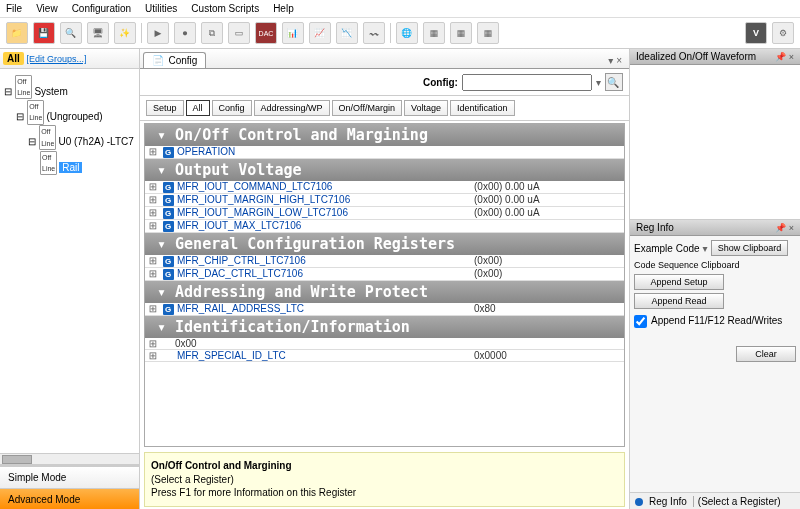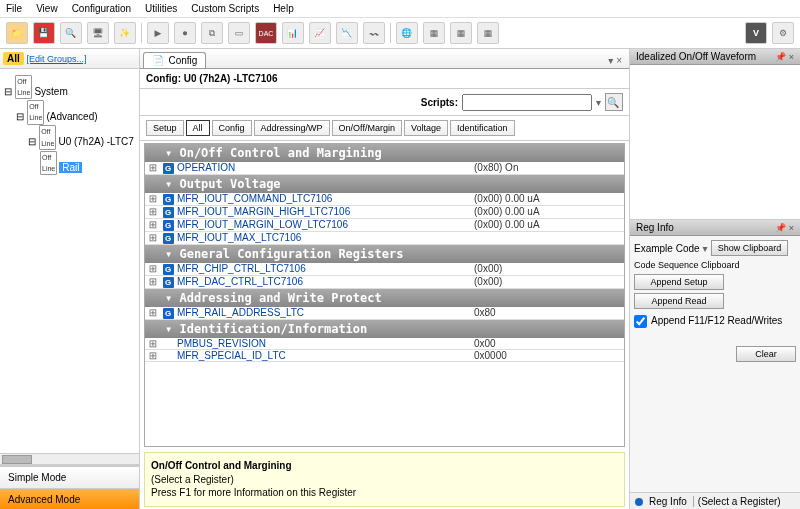--- a/index.html
+++ b/index.html
@@ -28,21 +28,21 @@
 .tabstrip .tab { background:#fff; border:1px solid #999; border-bottom:none; padding:2px 8px; font-size:10px; border-radius:3px 3px 0 0; display:flex; align-items:center; gap:4px; }
 .tabstrip .pin { margin-left:auto; color:#666; font-size:10px; padding:0 4px; }
 .titlebar { padding:4px 6px; font-weight:bold; font-size:10px; border-bottom:1px solid #ccc; }
 .lookup { padding:4px 6px; display:flex; justify-content:flex-end; align-items:center; gap:4px; border-bottom:1px solid #ccc; }
 .lookup input { width:130px; font-size:10px; padding:1px 2px; }
 .lookup .btn { width:18px;height:18px;border:1px solid #999;background:#eee;display:flex;align-items:center;justify-content:center; }
 .subtabs { padding:4px 6px; display:flex; gap:2px; border-bottom:1px solid #ccc; }
 .subtabs span { border:1px solid #aaa; padding:2px 6px; background:linear-gradient(#fff,#eee); font-size:9px; }
 .subtabs span.active { background:#fff; border-color:#333; }
 .grid { flex:1; overflow:auto; border:1px solid #aaa; margin:2px 4px; }
-.grid .grp { background:linear-gradient(#aaa,#888); color:#fff; font-weight:bold; padding:2px 20px; font-family:monospace; font-size:12px; }
+.grid .grp { background:linear-gradient(#aaa,#888); color:#fff; font-weight:bold; padding:2px 12px; font-family:monospace; font-size:15px; }
 .grid .row { display:flex; border-bottom:1px solid #ddd; font-family:monospace; font-size:9px; }
 .grid .row .c1 { width:16px; text-align:center; color:#666; }
 .grid .row .c2 { width:14px; text-align:center; }
 .grid .row .c2 .g { display:inline-block;width:11px;height:11px;background:#1565c0;color:#fff;font-weight:bold;text-align:center;line-height:11px;font-size:8px;border-radius:1px; }
 .grid .row .c3 { flex:1; padding-left:2px; color:#0044aa; }
 .grid .row .c4 { width:150px; color:#333; }
 .hint { margin:3px 4px; padding:6px; background:#ffffe1; border:1px solid #e0e0a0; font-family:monospace; font-size:9px; line-height:1.3; }
 .right { width:170px; display:flex; flex-direction:column; }
 .panehdr { background:linear-gradient(#ddd,#bbb); padding:2px 6px; font-size:10px; display:flex; align-items:center; border-bottom:1px solid #999; }
 .panehdr .pin { margin-left:auto; font-size:9px; color:#555; }
@@ -99,61 +99,59 @@
 </div>
 
 <div class="main">
   <div class="left">
     <div class="left-top">
       <span class="all">All</span>
       <a>[Edit Groups...]</a>
     </div>
     <div class="tree">
       <div class="row">⊟ <span class="badge">Off<br>Line</span><span>System</span></div>
-      <div class="row" style="padding-left:12px">⊟ <span class="badge">Off<br>Line</span><span>(Advanced)</span></div>
+      <div class="row" style="padding-left:12px">⊟ <span class="badge">Off<br>Line</span><span>(Ungrouped)</span></div>
       <div class="row" style="padding-left:24px">⊟ <span class="badge">Off<br>Line</span><span>U0 (7h2A) -LTC7</span></div>
       <div class="row" style="padding-left:36px"><span class="badge">Off<br>Line</span><span class="sel">Rail</span></div>
     </div>
     <div class="scrolltrack">
         <div class="thumb"></div>
       </div>
     <div class="modepane">
       <div>Simple Mode</div>
       <div class="active">Advanced Mode</div>
     </div>
   </div>
 
   <div class="center">
     <div class="tabstrip">
       <div class="tab">📄 <span>Config</span></div>
       <span class="pin">▾ ×</span>
     </div>
-    <div class="titlebar">Config: U0 (7h2A) -LTC7106</div>
     <div class="lookup">
-      <span style="font-weight:bold">Scripts:</span>
+      <span style="font-weight:bold">Config:</span>
       <input placeholder="" style="">
       <span style="color:#666">▾</span>
       <div class="btn">🔍</div>
     </div>
     <div class="subtabs">
       <span>Setup</span>
       <span class="active">All</span>
       <span>Config</span>
       <span>Addressing/WP</span>
       <span>On/Off/Margin</span>
       <span>Voltage</span>
       <span>Identification</span>
     </div>
     <div class="grid" id="grid">
         <div class="grp">▾ On/Off Control and Margining</div>
         <div class="row">
           <div class="c1">⊞</div>
           <div class="c2"><span class="g">G</span></div>
           <div class="c3">OPERATION</div>
-          <div class="c4">(0x80) On</div>
         </div>
         <div class="grp">▾ Output Voltage</div>
         <div class="row">
           <div class="c1">⊞</div>
           <div class="c2"><span class="g">G</span></div>
           <div class="c3">MFR_IOUT_COMMAND_LTC7106</div>
           <div class="c4">(0x00) 0.00 uA</div>
         </div>
         <div class="row">
           <div class="c1">⊞</div>
@@ -189,21 +187,20 @@
         <div class="row">
           <div class="c1">⊞</div>
           <div class="c2"><span class="g">G</span></div>
           <div class="c3">MFR_RAIL_ADDRESS_LTC</div>
           <div class="c4">0x80</div>
         </div>
         <div class="grp">▾ Identification/Information</div>
         <div class="row">
           <div class="c1">⊞</div>
           <div class="c2"></div>
-          <div class="c3">PMBUS_REVISION</div>
           <div class="c4">0x00</div>
         </div>
         <div class="row">
           <div class="c1">⊞</div>
           <div class="c2"></div>
           <div class="c3">MFR_SPECIAL_ID_LTC</div>
           <div class="c4">0x0000</div>
         </div>
       </div>
     <div class="hint">

